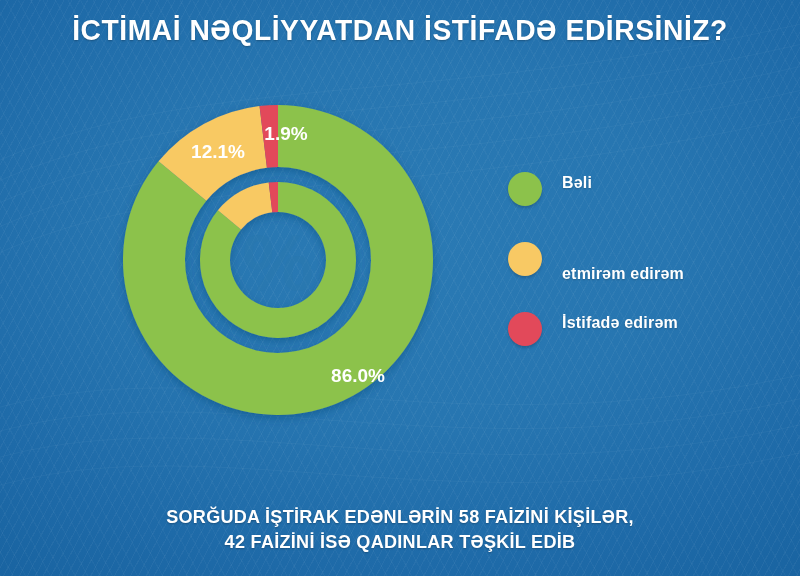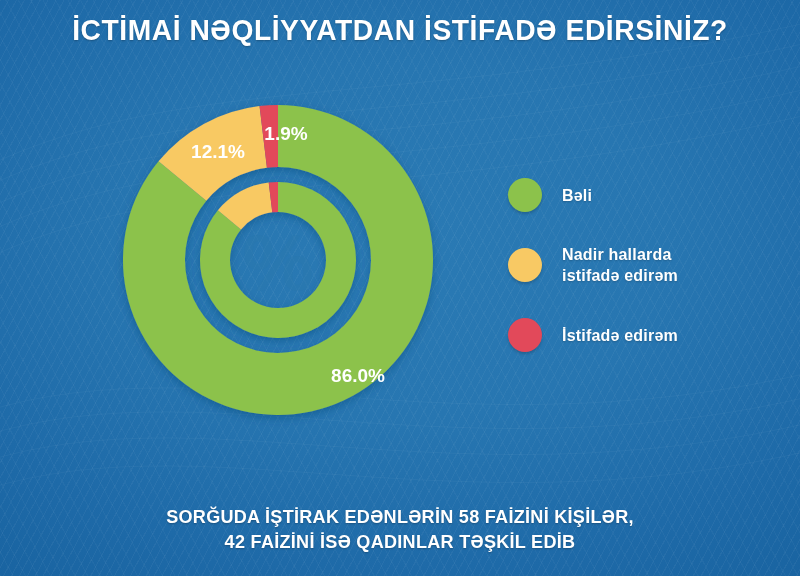--- a/index.html
+++ b/index.html
@@ -89,21 +89,20 @@
 
   
   #legend {
     position: absolute;
     left: 508px;
     top: 172px;
     width: 270px;
   }
   .legend-row {
     display: flex;
-    align-items: center;
     margin-bottom: 24px;
     min-height: 46px;
   }
   .legend-swatch {
     flex: 0 0 auto;
     width: 34px;
     height: 34px;
     border-radius: 50%;
     margin-right: 20px;
     box-shadow: 0 2px 3px rgba(0,0,0,0.18);
@@ -193,22 +192,22 @@
     <div class="legend-row">
       <span class="legend-swatch" style="background: rgb(140, 194, 75);"></span>
       <span class="legend-text">
         <span>Bəli</span>
       </span>
     </div>
 
     <div class="legend-row">
       <span class="legend-swatch" style="background: rgb(248, 201, 100);"></span>
       <span class="legend-text">
-        <span>Nadir hallarda</span><br>
-        <span>istifadə edirəm</span>
+        <br>
+        <span>etmirəm edirəm</span>
       </span>
     </div>
 
     <div class="legend-row">
       <span class="legend-swatch" style="background: rgb(226, 73, 90);"></span>
       <span class="legend-text">
         <span>İstifadə edirəm</span>
       </span>
     </div>
 

